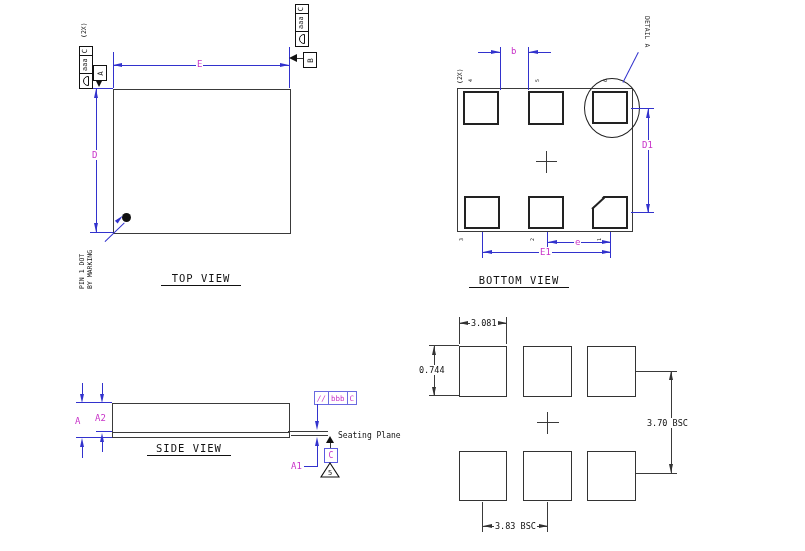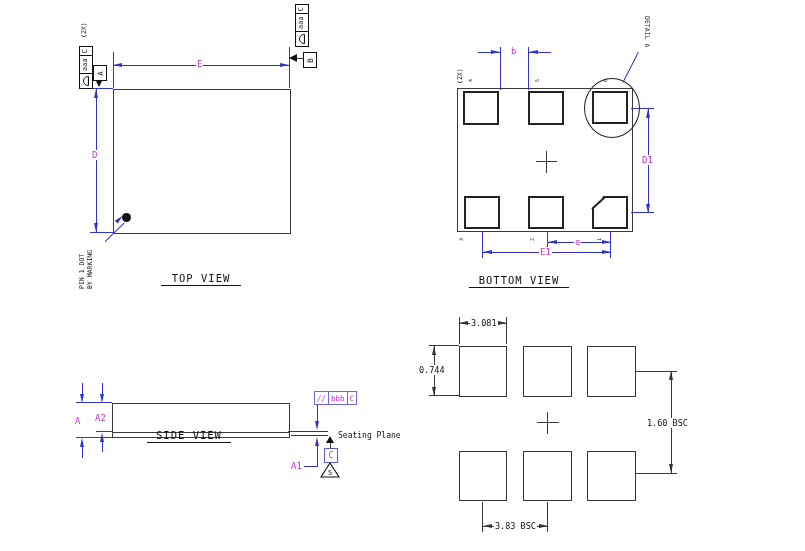--- a/index.html
+++ b/index.html
@@ -136,21 +136,21 @@
   <div class="dlab nobg" style="left:510px;top:46px;">b</div>
   <div class="vt" style="left:456px;top:58px;width:11px;height:26px;">
     <div class="i tinytxt">(2X)</div>
   </div>
 
   <div class="hl lb" style="left:631px;top:108px;width:23px;"></div>
   <div class="hl lb" style="left:631px;top:212px;width:23px;"></div>
   <div class="vl lb" style="left:648px;top:109px;height:104px;"></div>
   <div class="ah u" style="left:646px;top:109px;"></div>
   <div class="ah d" style="left:646px;top:204px;"></div>
-  <div class="dlab" style="left:641px;top:155px;text-align:right;">D1</div>
+  <div class="dlab" style="left:641px;top:140px;text-align:right;">D1</div>
 
   <div class="vl lb" style="left:547px;top:232px;height:16px;"></div>
   <div class="vl lb" style="left:610px;top:232px;height:26px;"></div>
   <div class="hl lb" style="left:548px;top:242px;width:63px;"></div>
   <div class="ah l" style="left:548px;top:239.5px;"></div>
   <div class="ah r" style="left:602px;top:239.5px;"></div>
   <div class="dlab" style="left:574px;top:237px;">e</div>
 
   <div class="vl lb" style="left:482px;top:232px;height:26px;"></div>
   <div class="hl lb" style="left:483px;top:252px;width:128px;"></div>
@@ -186,21 +186,21 @@
   <div class="vl lb" style="left:82px;top:383px;height:14px;"></div>
   <div class="ah d" style="left:80px;top:394px;"></div>
   <div class="vl lb" style="left:82px;top:444px;height:14px;"></div>
   <div class="ah u" style="left:80px;top:438px;"></div>
   <div class="dlab nobg" style="left:74px;top:416px;">A</div>
   <div class="vl lb" style="left:102px;top:383px;height:14px;"></div>
   <div class="ah d" style="left:100px;top:394px;"></div>
   <div class="vl lb" style="left:102px;top:440px;height:12px;"></div>
   <div class="ah u" style="left:100px;top:433px;"></div>
   <div class="dlab" style="left:94px;top:413px;">A2</div>
-  <div class="vtitle" style="left:147px;top:429px;width:84px;">SIDE VIEW</div>
+  <div class="vtitle" style="left:147px;top:442px;width:84px;">SIDE VIEW</div>
 
   <div class="fcfb" style="left:314px;top:391px;">
     <span class="c" style="font-style:italic;">//</span>
     <span class="c">bbb</span>
     <span class="c">C</span>
   </div>
   <div class="vl lb" style="left:317px;top:404px;height:18px;"></div>
   <div class="ah d" style="left:315px;top:421px;"></div>
   <div class="hl lk" style="left:288px;top:431px;width:40px;"></div>
   <div class="hl lk" style="left:291px;top:435px;width:37px;"></div>
@@ -242,21 +242,21 @@
   <div class="vl lk" style="left:434px;top:346px;height:50px;"></div>
   <div class="ah k u" style="left:431.5px;top:346px;"></div>
   <div class="ah k d" style="left:431.5px;top:387px;"></div>
   <div class="klab" style="left:418px;top:365px;">0.744</div>
 
   <div class="hl lk" style="left:636px;top:371px;width:41px;"></div>
   <div class="hl lk" style="left:636px;top:473px;width:41px;"></div>
   <div class="vl lk" style="left:671px;top:371px;height:102px;"></div>
   <div class="ah k u" style="left:668.5px;top:371px;"></div>
   <div class="ah k d" style="left:668.5px;top:464px;"></div>
-  <div class="klab" style="left:646px;top:418px;">1.60 BSC</div>
+  <div class="klab" style="left:646px;top:418px;">3.70 BSC</div>
 
   <div class="vl lk" style="left:482px;top:502px;height:30px;"></div>
   <div class="vl lk" style="left:547px;top:502px;height:30px;"></div>
   <div class="hl lk" style="left:483px;top:526px;width:65px;"></div>
   <div class="ah k l" style="left:483px;top:523.5px;"></div>
   <div class="ah k r" style="left:539px;top:523.5px;"></div>
   <div class="klab" style="left:494px;top:521px;">3.83 BSC</div>
 
 </div>
 

